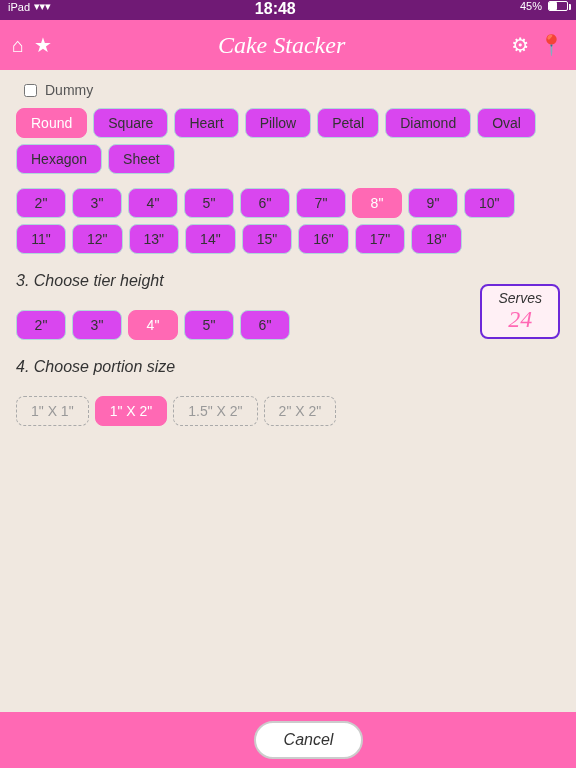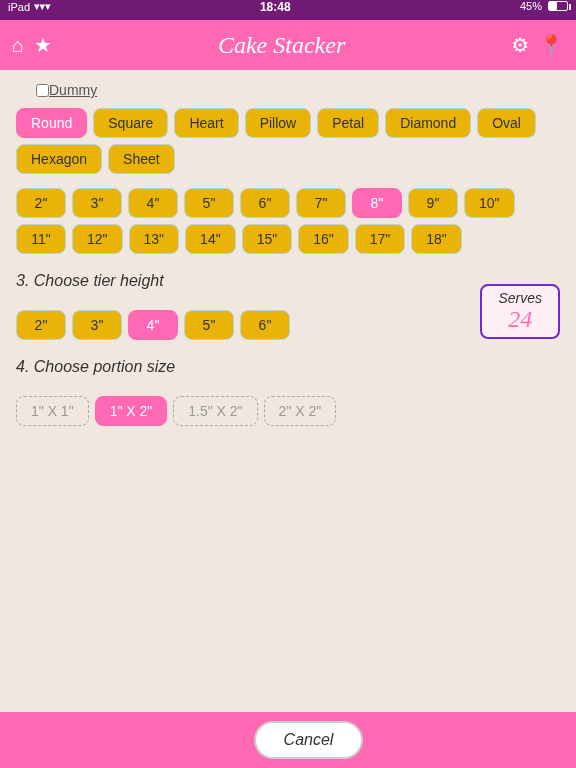--- a/index.html
+++ b/index.html
@@ -71,21 +71,21 @@
 
     
     .btn-group {
       display: flex;
       flex-wrap: wrap;
       gap: 6px;
       margin-bottom: 14px;
     }
 
     .btn {
-      background: #eab308;
+      background: #d946ef;
       border: 1px solid #b0d8d8;
       border-radius: 8px;
       padding: 6px 14px;
       font-size: 14px;
       color: #333;
       cursor: pointer;
       min-width: 50px;
       text-align: center;
     }
     .btn.active {
@@ -97,25 +97,24 @@
       border-style: dashed;
       border-color: #aaa;
       background: transparent;
       color: #999;
     }
 
     
     .dummy-area {
       display: flex;
       align-items: center;
-      gap: 0;
-      margin-left: 20px;
+      gap: 8px;
+      margin-left: 8px;
       font-size: 14px;
       color: #555;
-      text-decoration: underline;
     }
     .section-header {
       display: flex;
       align-items: center;
       margin-bottom: 10px;
     }
     .serves-box {
       border: 2px solid #6d28d9;
       border-radius: 8px;
       padding: 4px 16px;
@@ -192,21 +191,21 @@
     }
   </style>
 </head>
 <body>
 
 <div class="status-bar">
   <div class="status-left">
     <span>iPad</span>
     <span>▾▾▾</span>
   </div>
-  <div style="font-size:12px;font-weight:bold;">18:48</div>
+  <div style="font-size:16px;font-weight:bold;">18:48</div>
   <div class="status-right">
     <span>45%</span>
     <span class="battery">
         <div class="battery-fill"></div>
       </span>
   </div>
 </div>
 
 <div class="header">
   <div class="header-icons">

